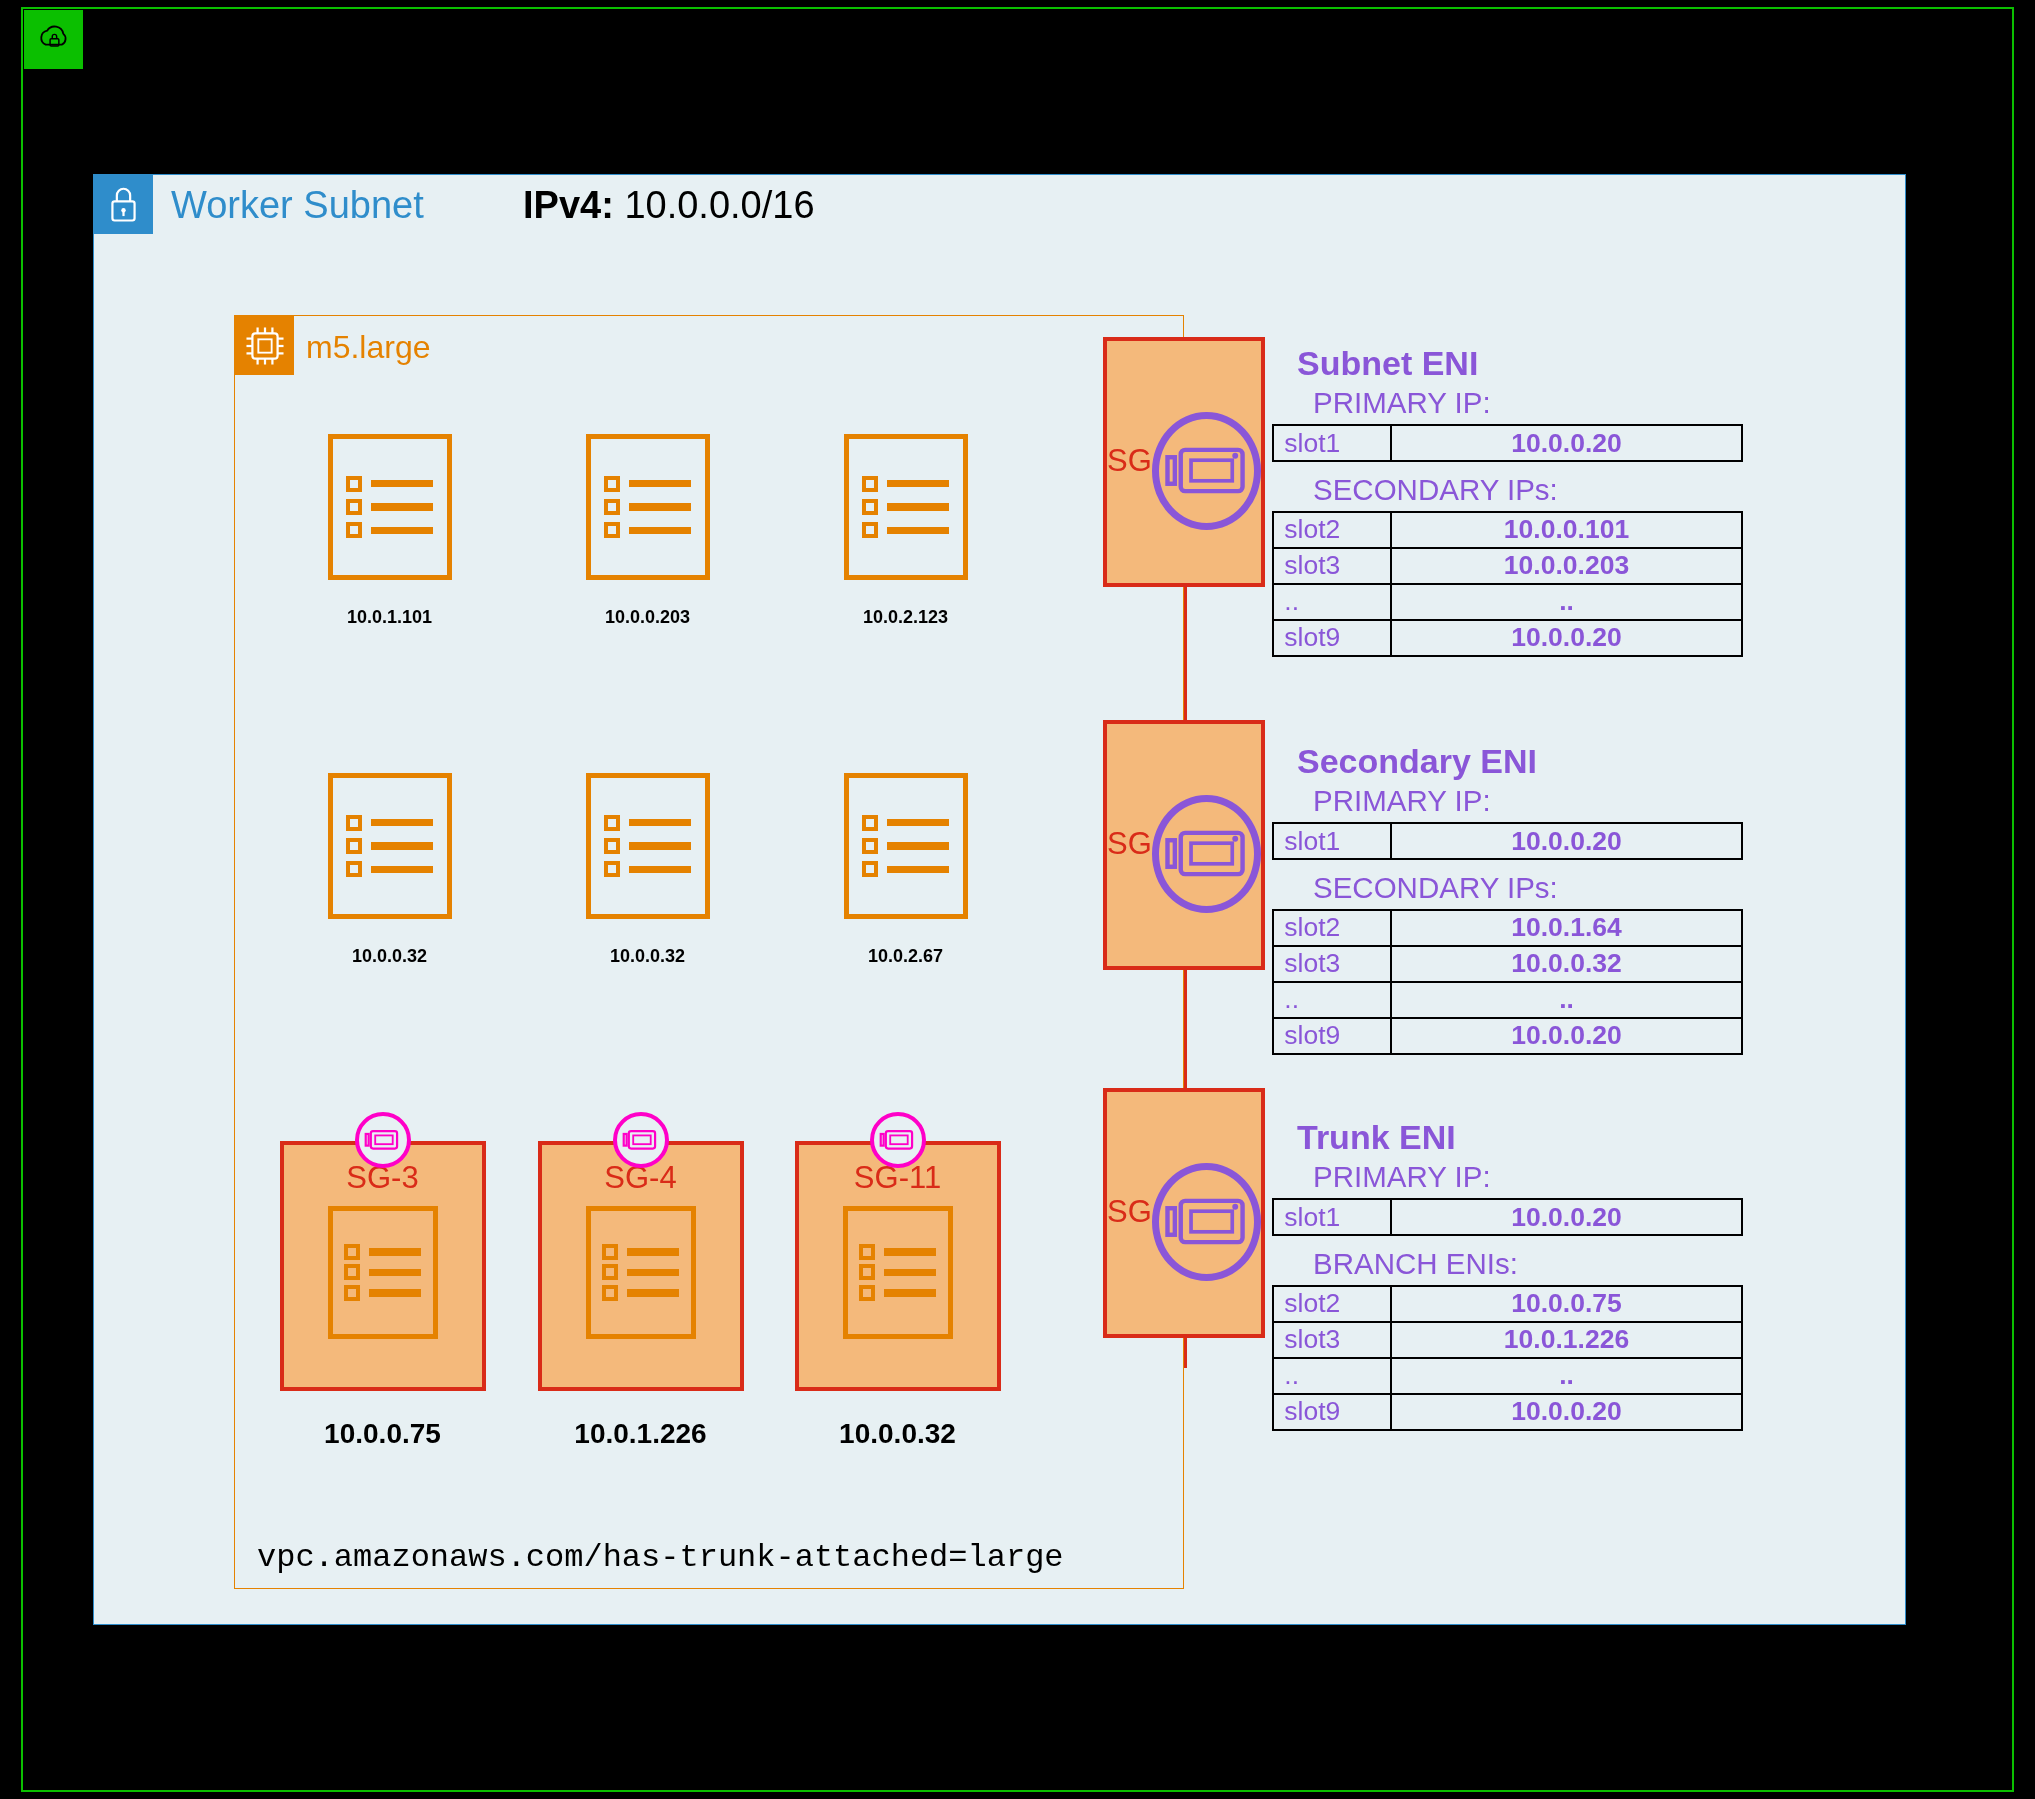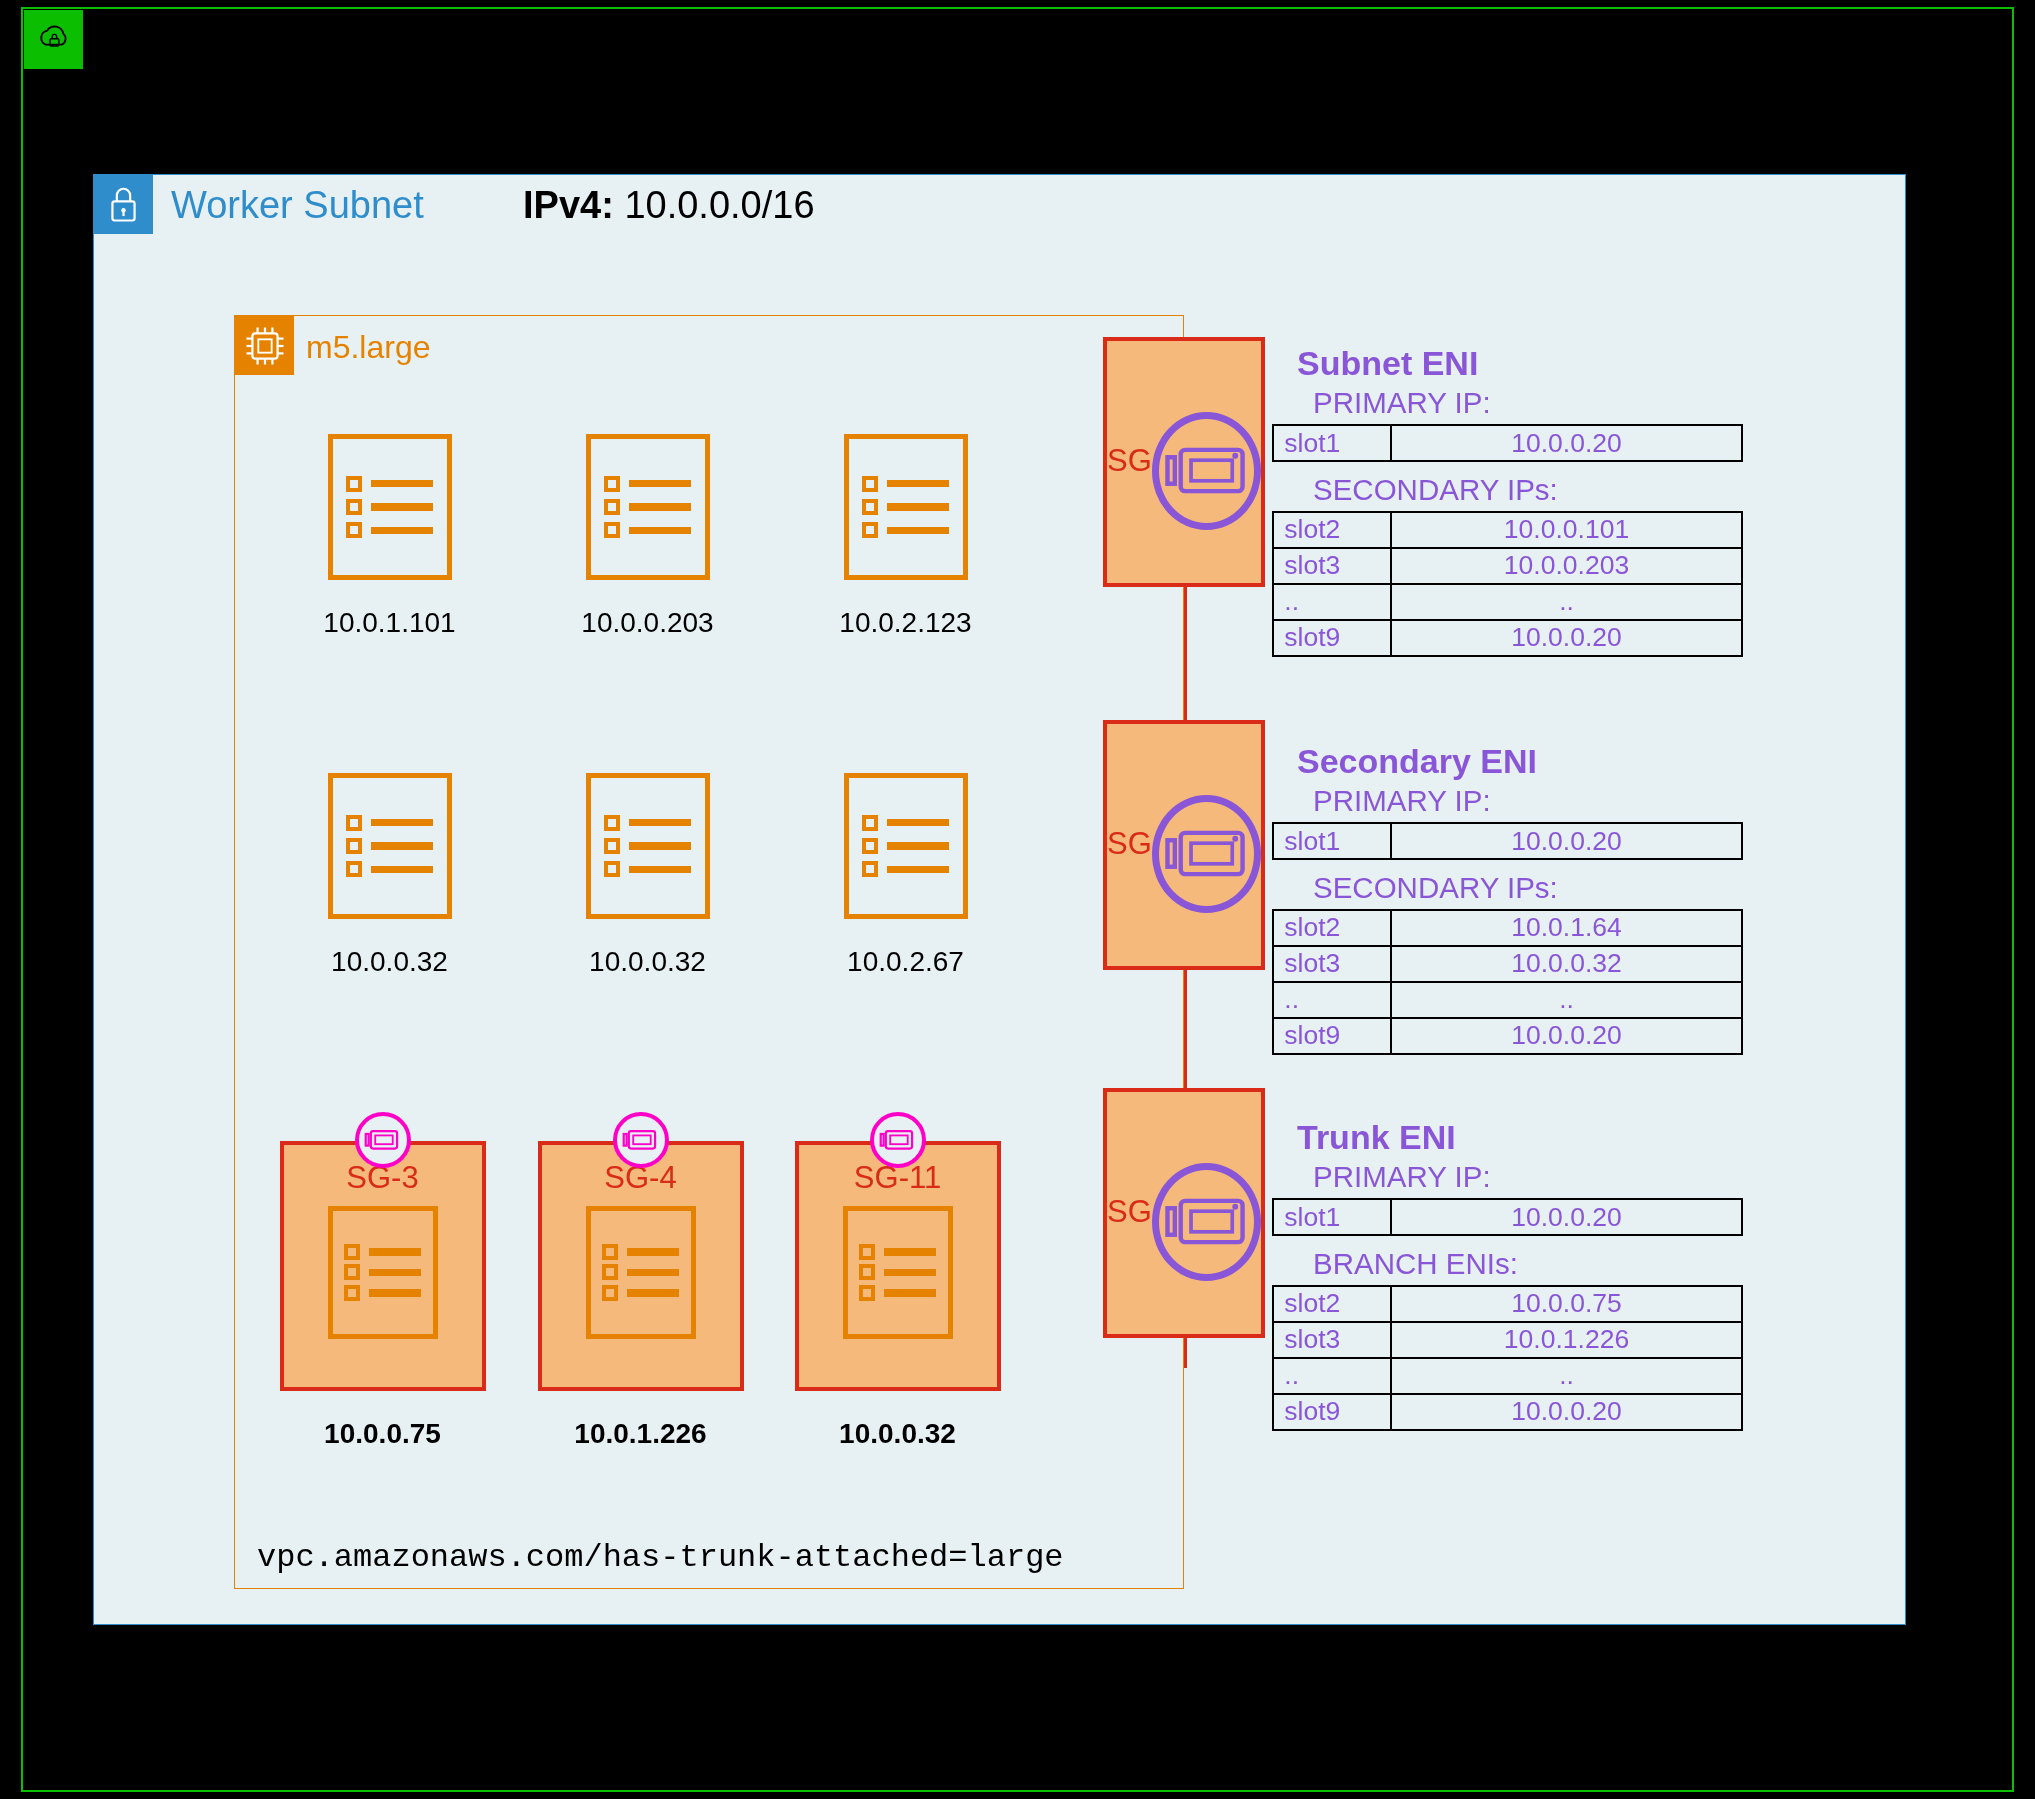--- a/index.html
+++ b/index.html
@@ -119,22 +119,22 @@
   .pod-line {
     height: 8.8px;
     display: flex;
     align-items: center;
     gap: 8.8px;
   }
   .pod-sq { width: 16px; height: 16px; border: 4.4px solid #E58200; }
   .pod-bar { height: 7.4px; background: #E58200; flex: 1; }
   .pod-ip {
     margin-top: 26.5px;
-    font-size: 28px;
-    font-weight: 400;
+    font-size: 18px;
+    font-weight: 700;
     color: #000;
     text-align: center;
   }
 
   
   .sg-wrap {
     position: absolute;
     width: 221px;
     text-align: center;
   }
@@ -226,21 +226,21 @@
   }
   .eni-table td {
     border: 2.2px solid #000;
     font-size: 26.5px;
     color: #8a56d8;
     padding: 1.5px 10.3px;
     height: 35px;
     vertical-align: middle;
   }
   .eni-table td.slot { width: 118px; }
-  .eni-table td.ip { text-align: center; }
+  .eni-table td.ip { text-align: center; font-weight: bold; }
 
   
   svg { overflow: visible; }
 </style>
 </head>
 <body>
 
 <div class="canvas">
 
   <div class="vpc-border"></div>

